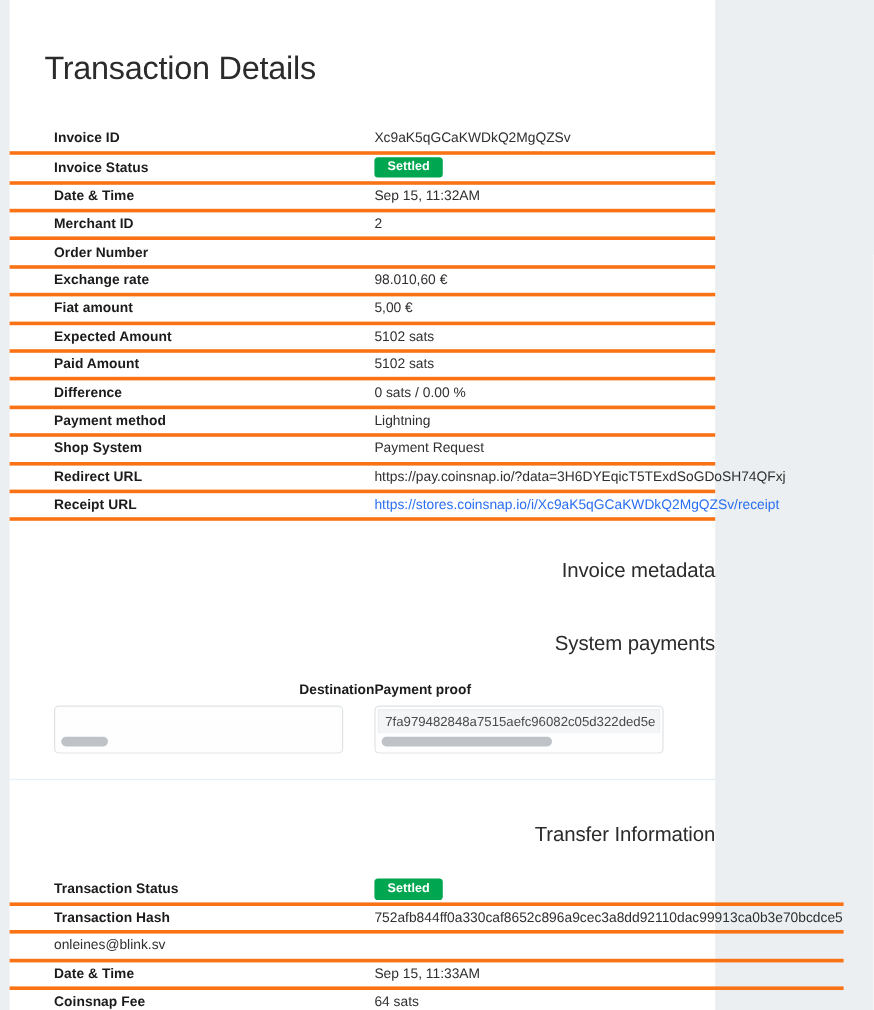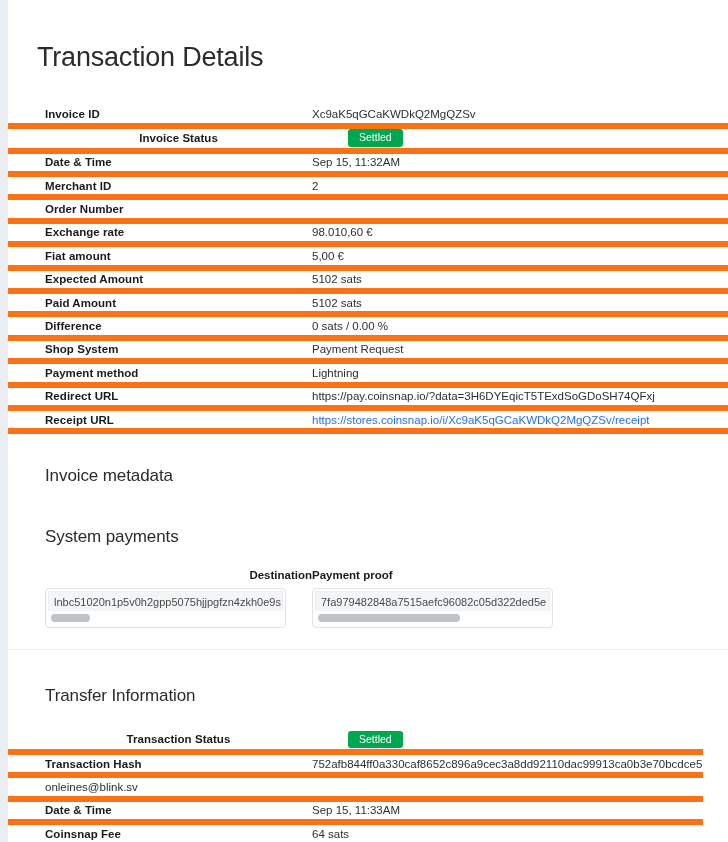--- a/index.html
+++ b/index.html
@@ -4,61 +4,61 @@
 <style>
   * { box-sizing: border-box; }
   html, body { margin:0; padding:0; }
   body {
     width:728px; height:842px;
     background:#eceff1;
     font-family:"Liberation Sans", sans-serif;
     color:#212529;
     overflow:hidden;
   }
-  .page { position:absolute; left:8px; top:0; width:720px; height:842px; background:#ffffff; }
+  .page { position:absolute; left:8px; top:0; width:588px; height:842px; background:#ffffff; }
 
   .title {
     font-size:27px; font-weight:400; color:#2b2b2b;
     letter-spacing:-0.2px;
     padding:24px 0 14px 29px;
     line-height:1.15;
   }
 
   .detail-table { width:100%; }
   .row {
     display:flex; align-items:center;
     height:23.4px;
-    border-bottom:6px solid #f97316;
+    border-bottom:3px solid #f97316;
     padding-left:37px;
   }
   .lbl {
     width:267px; flex:0 0 267px;
     font-size:11.5px; font-weight:bold; color:#1b1b1b;
     letter-spacing:0.05px;
   }
   .val {
     font-size:11.5px; font-weight:400; color:#2f2f2f;
     white-space:nowrap;
   }
   .val.link { color:#2a6ff0; }
   .badge {
     display:inline-block;
     background:#00a650; color:#ffffff;
-    font-size:10.5px; font-weight:normal;
+    font-size:10.5px; font-weight:bold;
     padding:3px 11px 4px 11px;
     border-radius:3px;
     line-height:1;
-    margin-left:36px;
-  }
-  .row.badge-row { height:25px;text-align:center; }
+  }
+  .row.badge-row { height:25px; }
 
   .section-h {
     font-size:17px; font-weight:400; color:#2b2b2b;
     padding:18px 0 8px 37px;
     letter-spacing:-0.1px;
+    text-align:right;
   }
   .section-h.transfer { padding-top:22px; padding-bottom:10px; }
 
   .pay-head {
     display:flex; padding-left:37px; margin-top:8px;
   }
   .pay-head > div {
     font-size:11.5px; font-weight:bold; color:#1b1b1b;
   }
   .pay-head .c1 { width:267px; flex:0 0 267px;text-align:right; }
@@ -136,26 +136,26 @@
       </div>
       <div class="row">
         <div class="lbl">Paid Amount</div>
         <div class="val">5102 sats</div>
       </div>
       <div class="row">
         <div class="lbl">Difference</div>
         <div class="val">0 sats / 0.00 %</div>
       </div>
       <div class="row">
+        <div class="lbl">Payment method</div>
+        <div class="val">Lightning</div>
+      </div>
+      <div class="row">
         <div class="lbl">Shop System</div>
         <div class="val">Payment Request</div>
-      </div>
-      <div class="row">
-        <div class="lbl">Payment method</div>
-        <div class="val">Lightning</div>
       </div>
       <div class="row">
         <div class="lbl">Redirect URL</div>
         <div class="val">https://pay.coinsnap.io/?data=3H6DYEqicT5TExdSoGDoSH74QFxj</div>
       </div>
       <div class="row">
         <div class="lbl">Receipt URL</div>
         <div class="val link">https://stores.coinsnap.io/i/Xc9aK5qGCaKWDkQ2MgQZSv/receipt</div>
       </div>
     </div>
@@ -165,21 +165,20 @@
   <h2 class="section-h">System payments</h2>
 
   <div class="pay-head">
     <div class="c1">Destination</div>
     <div class="c2">Payment proof</div>
   </div>
 
   <div class="pay-row">
     <div class="c1">
       <div class="fieldbox">
-        <span class="txt">lnbc51020n1p5v0h2gpp5075hjjpgfzn4zkh0e9s</span>
         <div class="sbar">
           <div class="thumb" style="width:17%"></div>
         </div>
       </div>
     </div>
     <div class="c2">
       <div class="fieldbox">
         <span class="txt">7fa979482848a7515aefc96082c05d322ded5e</span>
         <div class="sbar">
           <div class="thumb" style="width:62%"></div>

